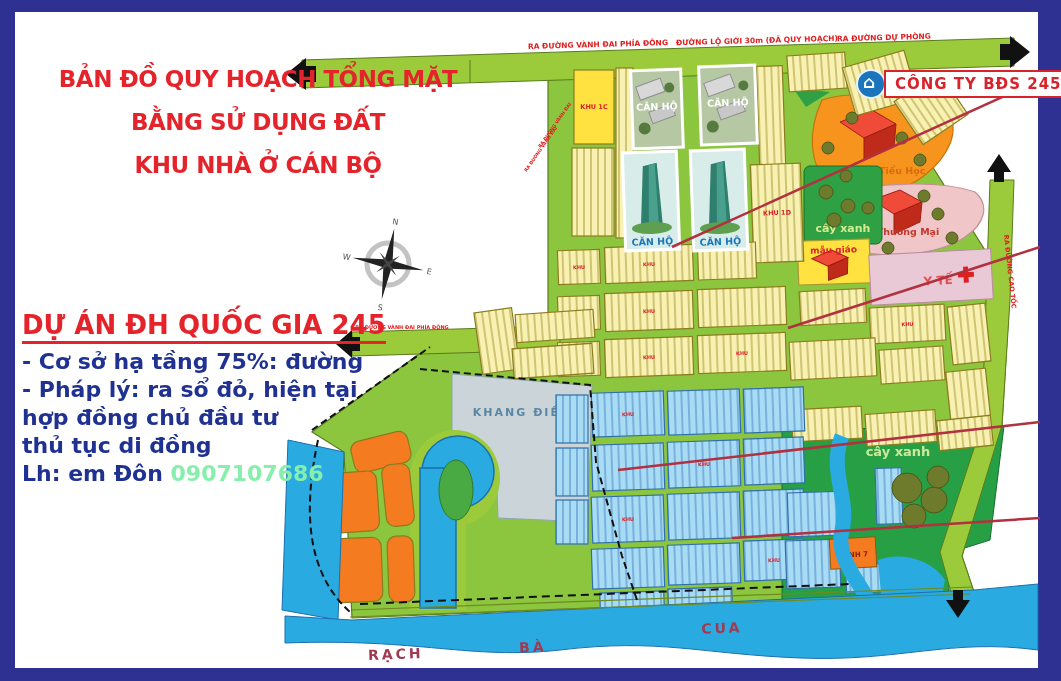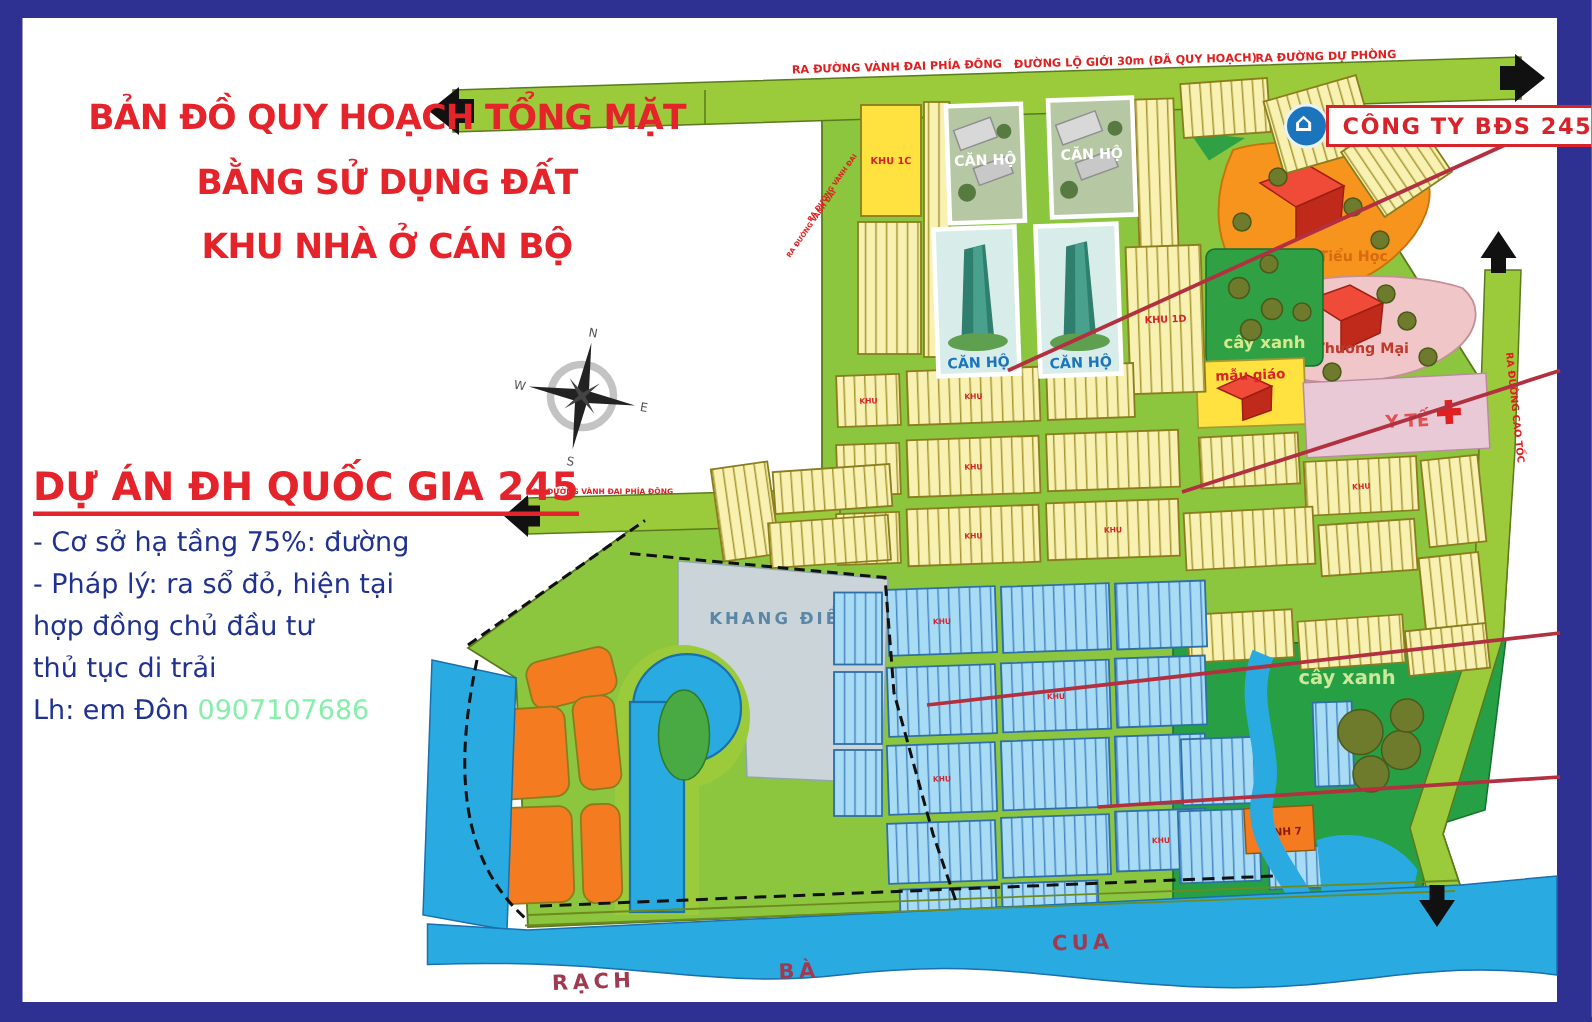--- a/index.html
+++ b/index.html
@@ -5,21 +5,21 @@
   html,body{margin:0;padding:0;background:#444;}
   #stage{position:relative;width:1061px;height:681px;background:#2E3192;overflow:hidden;
          font-family:"DejaVu Sans",sans-serif;}
   #paper{position:absolute;left:15px;top:12px;width:1023px;height:656px;background:#ffffff;}
   svg{position:absolute;left:0;top:0;}
   .ttl{position:absolute;left:28px;top:58px;width:460px;text-align:center;
        color:#E4232B;font-weight:bold;letter-spacing:-0.5px;line-height:43px;font-size:23px;}
   .info{position:absolute;left:22px;top:310px;width:330px;}
   .info-h{color:#E4232B;font-size:26px;font-weight:bold;border-bottom:3px solid #E4232B;
           display:inline-block;padding-bottom:1px;margin-bottom:4px;white-space:nowrap;}
-  .info-l{color:#1F3191;font-size:18px;font-weight:normal;line-height:28px;white-space:nowrap;}
+  .info-l{color:#1F3191;font-size:22px;font-weight:bold;line-height:28px;white-space:nowrap;}
   .phone{color:#86efac;}
   .badge{position:absolute;left:884px;top:70px;border:2px solid #D9232A;background:#fff;
          color:#D9232A;font-size:15px;font-weight:bold;letter-spacing:1px;
          padding:3px 9px;white-space:nowrap;}
   .badge-ic{position:absolute;left:856px;top:69px;width:26px;height:26px;border-radius:50%;
             background:#1B75BC;border:2px solid #e8f2fa;}
   .badge-ic:before{content:"⌂";color:#fff;font-size:17px;font-weight:bold;
             position:absolute;left:5px;top:1px;}
 </style>
 </head>
@@ -406,21 +406,21 @@
   <div>BẢN ĐỒ QUY HOẠCH TỔNG MẶT BẰNG SỬ DỤNG ĐẤT</div>
   <div>KHU NHÀ Ở CÁN BỘ</div>
 </div>
 
 <div class="info">
   <div class="info-h">DỰ ÁN ĐH QUỐC GIA 245</div>
   <div id="info-lines">
         <div class="info-l">- Cơ sở hạ tầng 75%: đường</div>
         <div class="info-l">- Pháp lý:  ra sổ đỏ, hiện tại</div>
         <div class="info-l">hợp đồng chủ đầu tư</div>
-        <div class="info-l">thủ tục di trải</div>
+        <div class="info-l">thủ tục di đồng</div>
       </div>
   <div class="info-l">
     <span>Lh: em Đôn </span><span class="phone">0907107686</span>
   </div>
 </div>
 
 <div class="badge-ic"></div>
 <div class="badge">CÔNG TY BĐS 245</div>
 </div>
 

